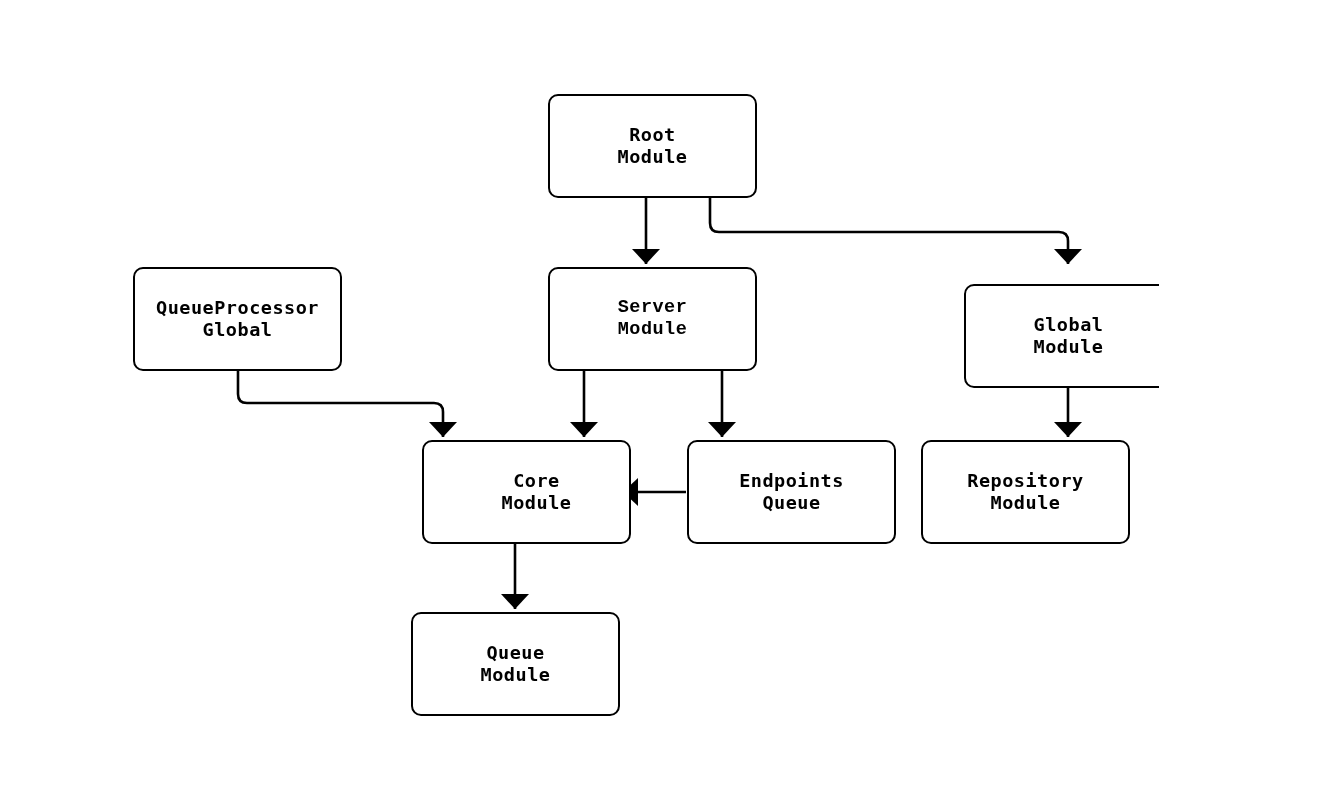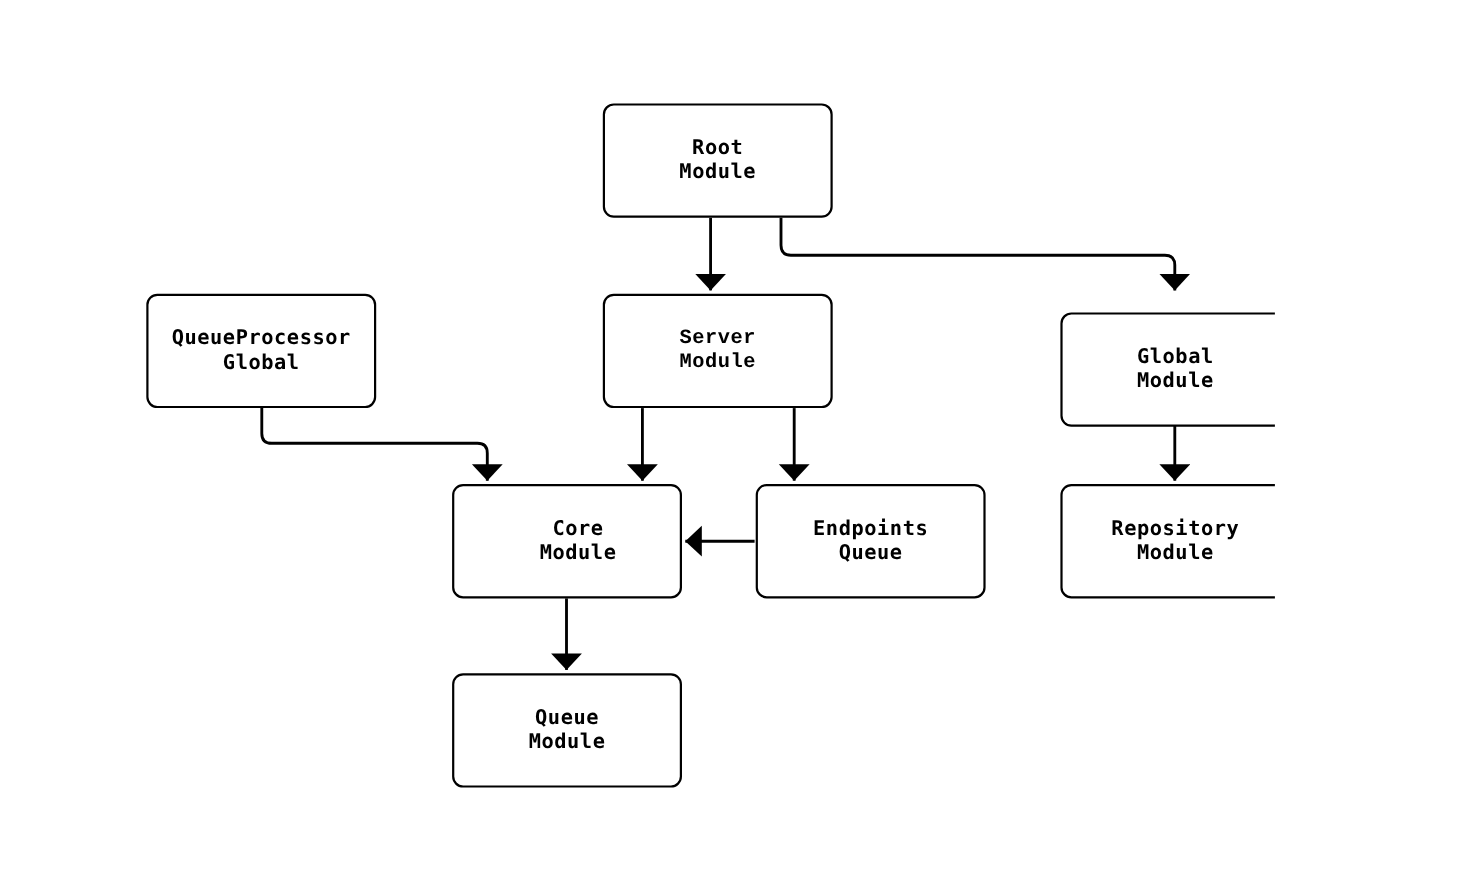--- a/index.html
+++ b/index.html
@@ -47,23 +47,23 @@
     font-size: 18.5px;
     line-height: 22px;
     color: #000000;
     letter-spacing: 0.5px;
   }
   
   .pos-root           { left: 548px; top:  94px; }
   .pos-queueprocessor { left: 133px; top: 267px; }
   .pos-server         { left: 548px; top: 267px; font-family: Liberation Mono, monospace; }
   .pos-global         { left: 964px; top: 284px; }
-  .pos-core           { left: 411px; top: 440px; padding-left: 20px; }
+  .pos-core           { left: 422px; top: 440px; padding-left: 20px; }
   .pos-endpoints      { left: 687px; top: 440px; }
-  .pos-repository     { left: 964px; top: 440px; }
+  .pos-repository     { left: 921px; top: 440px; }
   .pos-queue          { left: 411px; top: 612px; }
 </style>
 </head>
 <body>
 
 <div class="stage">
 
   <svg class="edges-layer" width="1337" height="809" viewBox="0 0 1337 809" xmlns="http://www.w3.org/2000/svg">
     <defs>
       <marker id="arrowhead" markerUnits="userSpaceOnUse" markerWidth="17" markerHeight="29" refX="15" refY="14" orient="auto">

